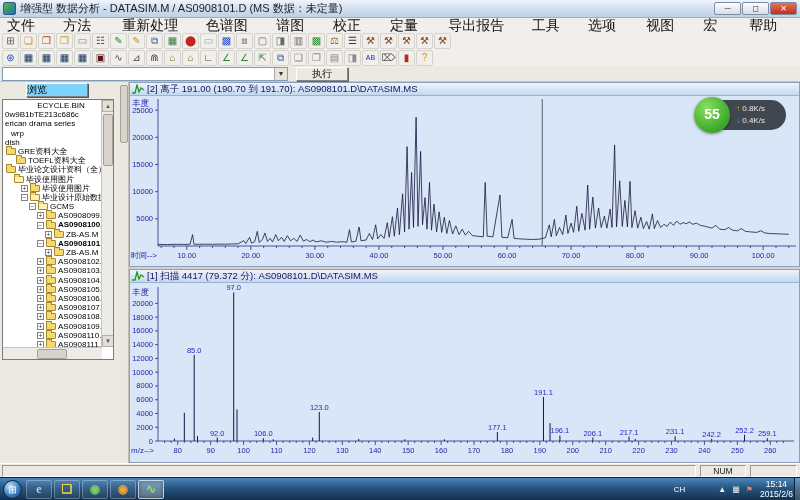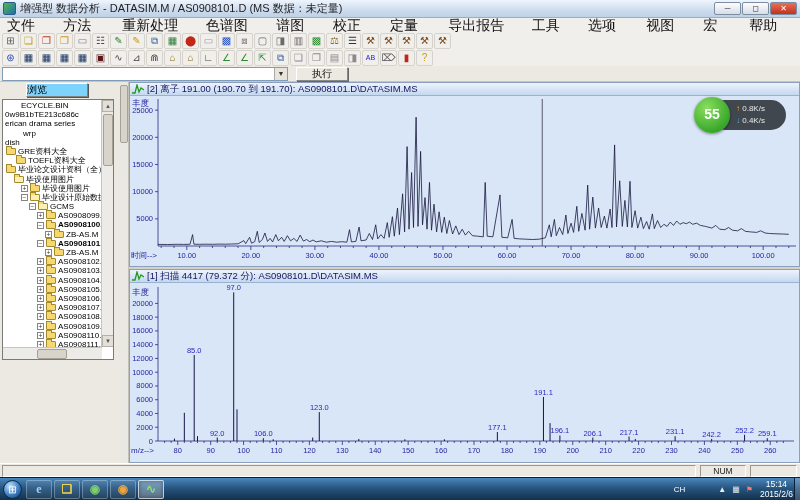--- a/index.html
+++ b/index.html
@@ -184,30 +184,30 @@
     <div id="cmd-combo">
       <span class="arrow">▼</span>
     </div>
     <div id="exec-btn">执行</div>
   </div>
 
   <div id="leftpanel">
     <div id="browse-btn">浏览</div>
     <div id="treebox">
       <div id="tree">
-          <div class="trow" style="padding-left: 18px;">
+          <div class="trow" style="padding-left: 18px; justify-content: center;">
             <span>ECYCLE.BIN</span>
           </div>
           <div class="trow" style="padding-left: 2px;">
             <span>0w9B1bTE213c686c</span>
           </div>
           <div class="trow" style="padding-left: 2px;">
             <span>erican drama series</span>
           </div>
-          <div class="trow" style="padding-left: 20px;">
+          <div class="trow" style="padding-left: 8px;">
             <span>wrp</span>
           </div>
           <div class="trow" style="padding-left: 2px;">
             <span>dish</span>
           </div>
           <div class="trow" style="padding-left: 2px;">
             <span class="folder"></span>
             <span>GRE资料大全</span>
           </div>
           <div class="trow" style="padding-left: 12px;">

